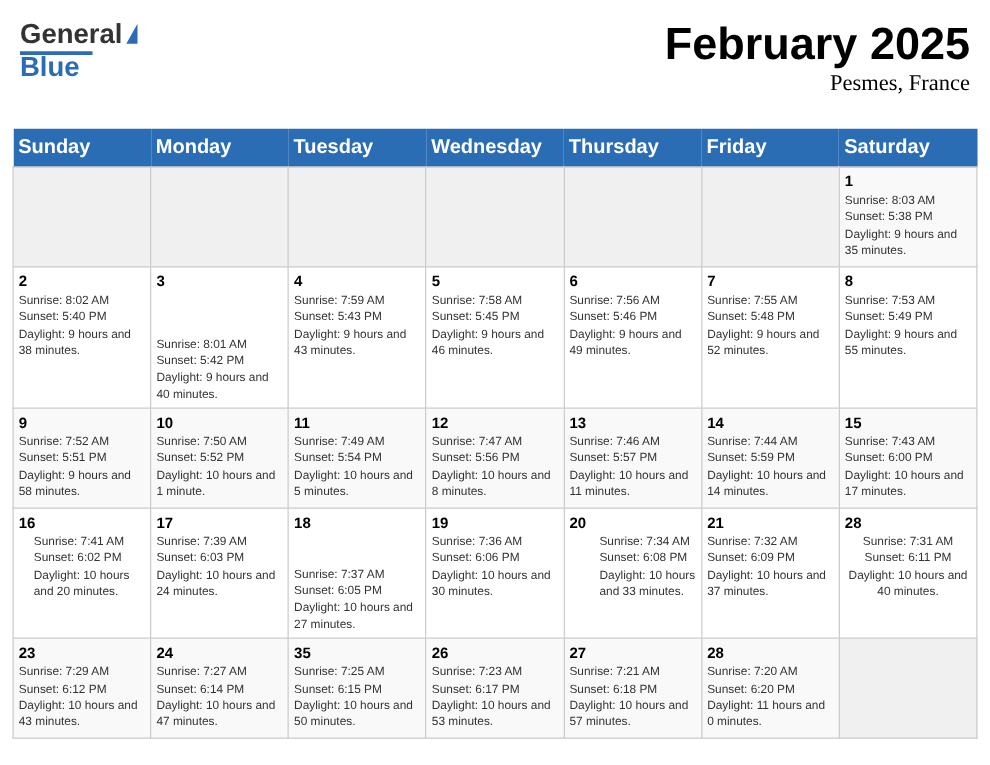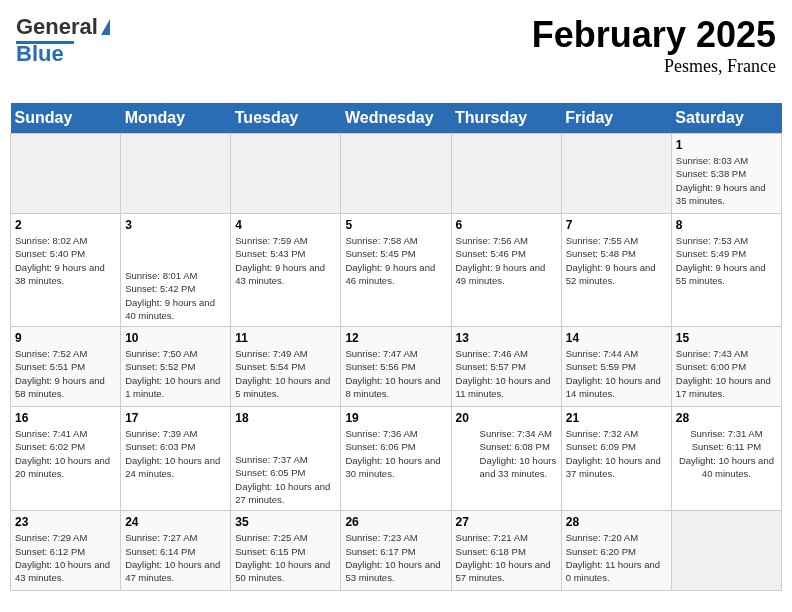--- a/index.html
+++ b/index.html
@@ -207,21 +207,21 @@
         <td>
           <span class="day-num">15</span>
           <div class="day-info" style="white-space: pre-line;">Sunrise: 7:43 AM
 Sunset: 6:00 PM
 Daylight: 10 hours and 17 minutes.</div>
         </td>
       </tr>
       <tr>
         <td>
           <span class="day-num">16</span>
-          <div class="day-info" style="white-space: pre-line;">Sunrise: 7:41 AM
+          <div class="day-info" style="white-space: pre-line; margin-left: 12px;">Sunrise: 7:41 AM
 Sunset: 6:02 PM
 Daylight: 10 hours and 20 minutes.</div>
         </td>
         <td>
           <span class="day-num">17</span>
           <div class="day-info" style="white-space: pre-line;">Sunrise: 7:39 AM
 Sunset: 6:03 PM
 Daylight: 10 hours and 24 minutes.</div>
         </td>
         <td>

